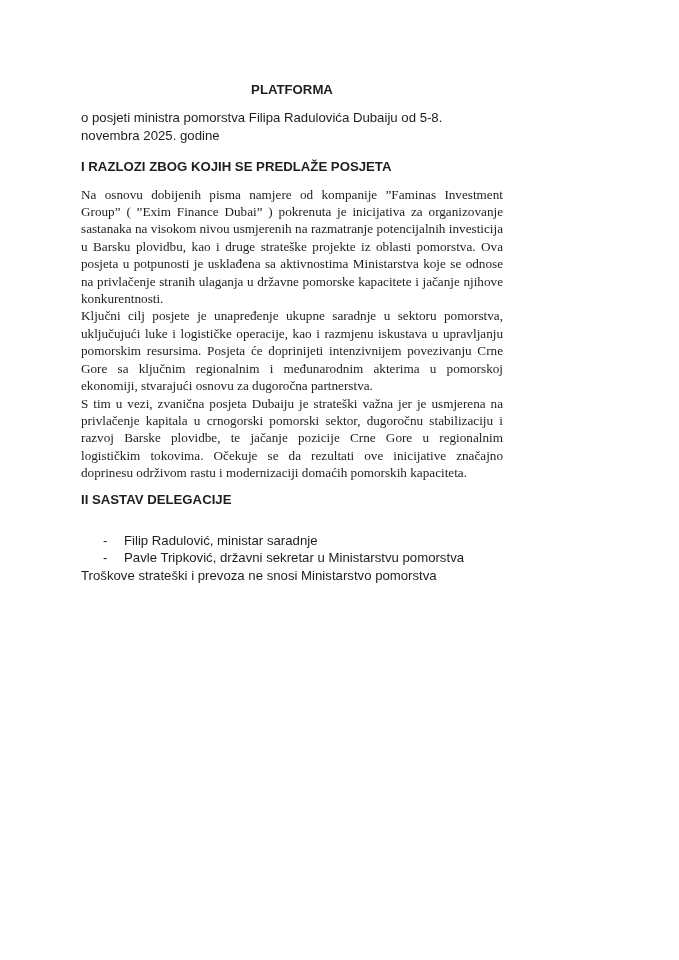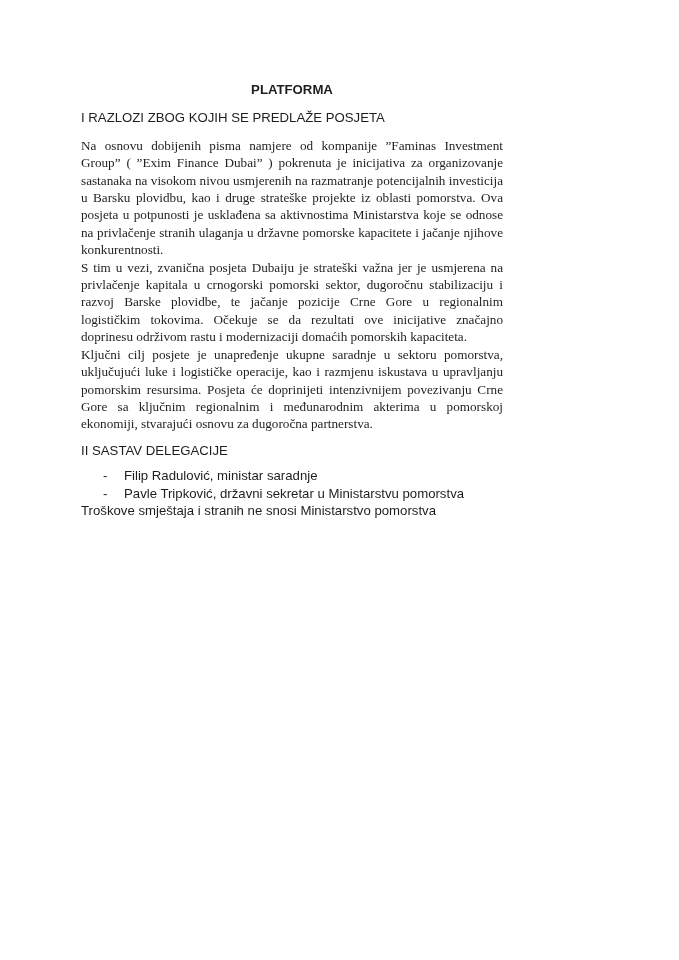--- a/index.html
+++ b/index.html
@@ -21,30 +21,30 @@
   }
   .doc-title {
     text-align: center;
     font-weight: 700;
     margin: 0 0 11px 0;
   }
   .doc-subtitle {
     margin: 0 0 14px 0;
   }
   .sec-heading {
-    font-weight: 400;
+    font-weight: 700;
     margin: 0 0 10px 0;
   }
   .para {
     text-align: justify;
     margin: 0;
     font-family: Liberation Serif, serif;
   }
   .sec-heading.delegation {
-    margin: 9px 0 8px 0;
+    margin: 9px 0 24px 0;
   }
   .intro-line {
     margin: 0 0 9px 0;
   }
   .delegate-list {
     margin: 0;
   }
   .list-item {
     display: flex;
     padding-left: 22px;
@@ -63,39 +63,40 @@
     margin: 0;
   }
 </style>
 </head>
 <body>
 
 <div class="page">
 
   <p class="doc-title">PLATFORMA</p>
 
+  <p class="doc-subtitle">o posjeti ministra pomorstva Filipa Radulovića Dubaiju od 5-8. novembra 2025. godine</p>
 
   <p class="sec-heading reasons">I RAZLOZI ZBOG KOJIH SE PREDLAŽE POSJETA</p>
 
   <p class="para">Na osnovu dobijenih pisma namjere od kompanije ”Faminas Investment Group” ( ”Exim Finance Dubai” ) pokrenuta je inicijativa za organizovanje sastanaka na visokom nivou usmjerenih na razmatranje potencijalnih investicija u Barsku plovidbu, kao i druge strateške projekte iz oblasti pomorstva. Ova posjeta u potpunosti je usklađena sa aktivnostima Ministarstva koje se odnose na privlačenje stranih ulaganja u državne pomorske kapacitete i jačanje njihove konkurentnosti.</p>
 
+  <p class="para">Ključni cilj posjete je unapređenje ukupne saradnje u sektoru pomorstva, uključujući luke i logističke operacije, kao i razmjenu iskustava u upravljanju pomorskim resursima. Posjeta će doprinijeti intenzivnijem povezivanju Crne Gore sa ključnim regionalnim i međunarodnim akterima u pomorskoj ekonomiji, stvarajući osnovu za dugoročna partnerstva.</p>
+
   <p class="para">S tim u vezi, zvanična posjeta Dubaiju je strateški važna jer je usmjerena na privlačenje kapitala u crnogorski pomorski sektor, dugoročnu stabilizaciju i razvoj Barske plovidbe, te jačanje pozicije Crne Gore u regionalnim logističkim tokovima. Očekuje se da rezultati ove inicijative značajno doprinesu održivom rastu i modernizaciji domaćih pomorskih kapaciteta.</p>
-
-  <p class="para">Ključni cilj posjete je unapređenje ukupne saradnje u sektoru pomorstva, uključujući luke i logističke operacije, kao i razmjenu iskustava u upravljanju pomorskim resursima. Posjeta će doprinijeti intenzivnijem povezivanju Crne Gore sa ključnim regionalnim i međunarodnim akterima u pomorskoj ekonomiji, stvarajući osnovu za dugoročna partnerstva.</p>
 
   <p class="sec-heading delegation">II SASTAV DELEGACIJE</p>
 
 
   <div class="delegate-list">
     <div class="list-item">
       <span class="list-marker">-</span>
       <span class="list-text">Filip Radulović, ministar saradnje</span>
     </div>
     <div class="list-item">
       <span class="list-marker">-</span>
       <span class="list-text">Pavle Tripković, državni sekretar u Ministarstvu pomorstva</span>
     </div>
   </div>
 
 
-  <p class="costs-note">Troškove smještaja i stranih ne snosi Ministarstvo pomorstva</p>
+  <p class="costs-note">Troškove strateški i prevoza ne snosi Ministarstvo pomorstva</p>
 
 </div>
 
 </body></html>

